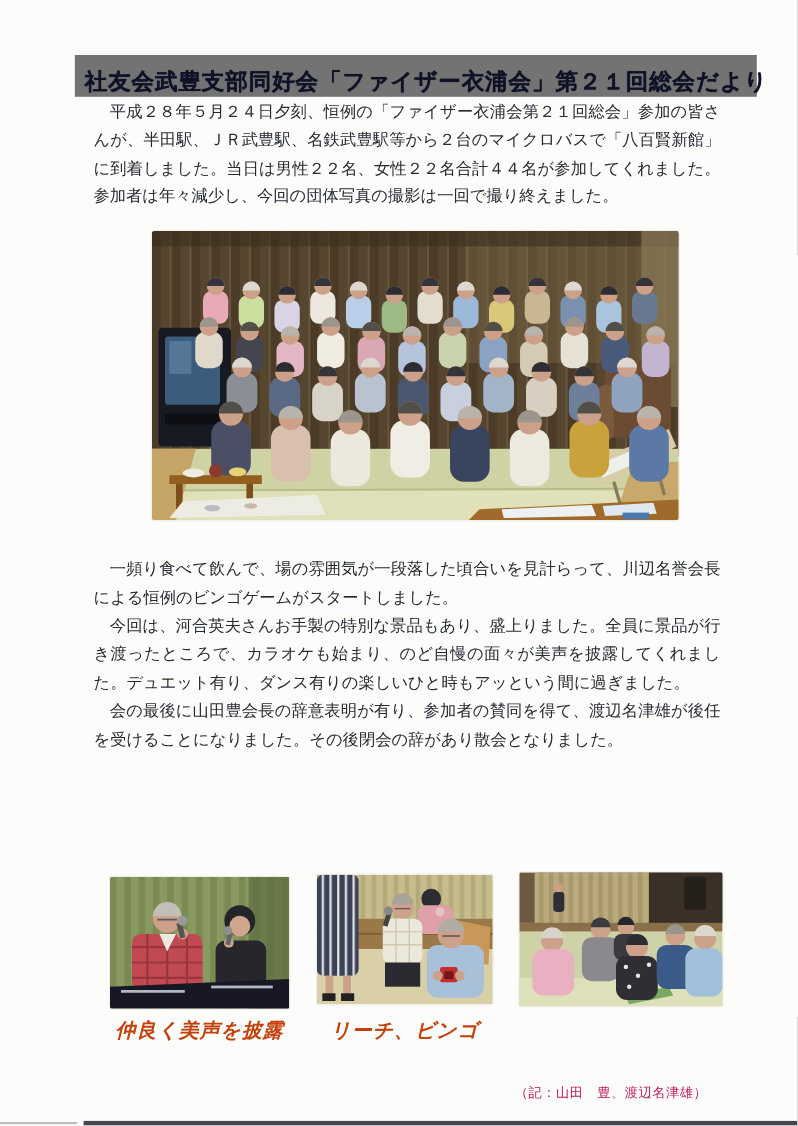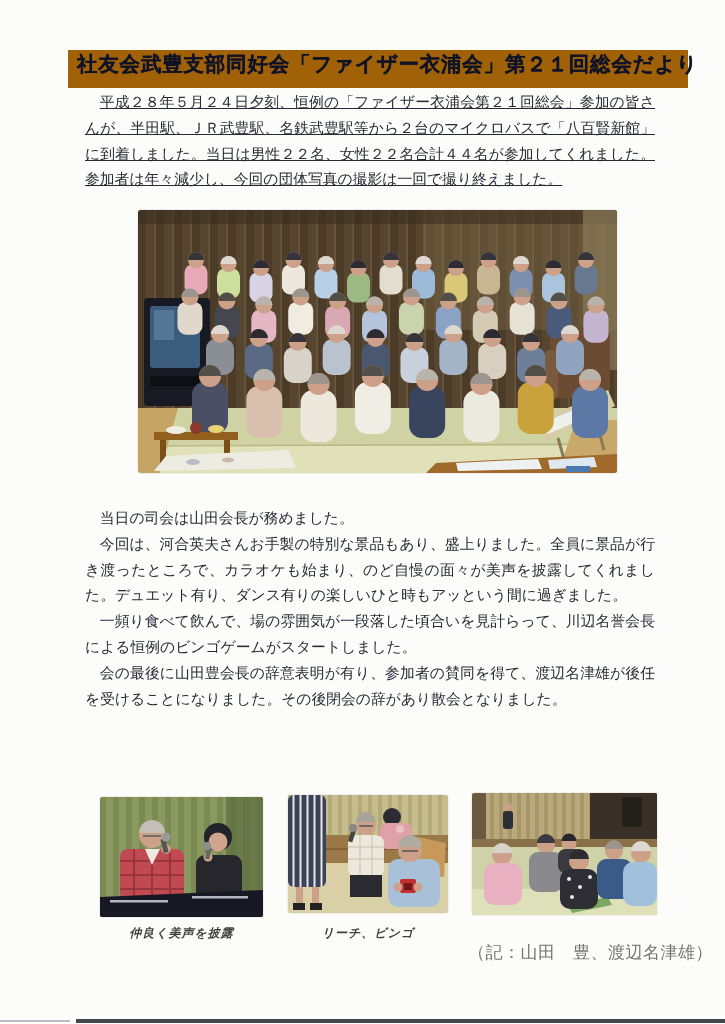--- a/index.html
+++ b/index.html
@@ -1,45 +1,45 @@
 <!DOCTYPE html>
 <html lang="ja"><head>
 <meta charset="utf-8">
 <style>
   html,body{margin:0;padding:0;}
   body{background:#9a9a9a;font-family:"Liberation Serif","DejaVu Serif",serif;}
   .page{position:relative;width:725px;height:1024px;background:#fcfcfa;overflow:hidden;}
 
   
-  .title-band{position:absolute;left:68px;top:50px;width:620px;height:38px;background:#a16207;display:flex;align-items:flex-start;}
+  .title-band{position:absolute;left:68px;top:50px;width:620px;height:38px;background:#737373;display:flex;align-items:flex-end;}
   .title{font-size:20.5px;font-weight:700;color:#0f1226;letter-spacing:0.8px;padding-left:9px;white-space:nowrap;
          text-shadow:0 0 0.7px #0f1226;}
 
   
   .para{margin:0;text-indent:1em;text-align:justify;font-size:14.8px;line-height:25.8px;color:#262a33;}
-  .intro{position:absolute;left:85px;top:90px;width:570px;text-decoration:underline;}
+  .intro{position:absolute;left:85px;top:90px;width:570px;}
   .body-text{position:absolute;left:85px;top:506px;width:570px;}
 
   
   figure{margin:0;}
   .main-photo{position:absolute;left:138px;top:210px;width:479px;height:263px;border-radius:3px;overflow:hidden;
               box-shadow:0 0 0 1px rgba(0,0,0,.06);}
   .snap{position:absolute;border-radius:2px;overflow:hidden;box-shadow:0 0 0 1px rgba(0,0,0,.05);}
   .snap1{left:100px;top:797px;width:163px;height:120px;}
   .snap2{left:288px;top:795px;width:160px;height:118px;}
   .snap3{left:472px;top:793px;width:185px;height:122px;}
   .snap svg,.main-photo svg{display:block;}
 
   
   .caption{position:absolute;font-family:"DejaVu Sans",sans-serif;font-style:italic;font-weight:700;
-           color:#404040;font-size:12px;letter-spacing:1px;text-align:center;}
+           color:#c2410c;font-size:18px;letter-spacing:1px;text-align:center;}
   .cap1{left:100px;top:925px;width:163px;}
   .cap2{left:288px;top:925px;width:160px;}
   .cap3{left:472px;top:925px;width:185px;}
-  .credit{position:absolute;left:468px;top:941px;font-size:17px;color:#737373;letter-spacing:0.5px;}
+  .credit{position:absolute;left:468px;top:985px;font-size:12px;color:#be185d;letter-spacing:0.5px;}
 
   
   .scan-line{position:absolute;left:76px;bottom:1px;width:649px;height:4px;background:#46464e;}
   .scan-line::before{content:"";position:absolute;left:-76px;top:1px;width:70px;height:2px;background:#bdbdc1;}
 </style>
 </head>
 <body>
 
 <div class="page">
 
@@ -225,23 +225,22 @@
       <ellipse cx="90" cy="250" rx="6" ry="2.5" fill="#c8b8a8"></ellipse>
 
       <polygon points="298,253 479,244 479,263 288,263" fill="#a06a2a"></polygon>
       <polygon points="318,253 400,249 404,259 320,261" fill="#eef1f2"></polygon>
       <polygon points="410,250 456,247 459,257 412,259" fill="#dfe8f0"></polygon>
       <rect x="428" y="256" width="24" height="6" fill="#4a7ab0"></rect>
     </svg>
   </figure>
 
   <div class="body-text">
-    <p class="para">当日の司会は山田会長が務めました。</p>
+    <p class="para">一頻り食べて飲んで、場の雰囲気が一段落した頃合いを見計らって、川辺名誉会長による恒例のビンゴゲームがスタートしました。</p>
     <p class="para">今回は、河合英夫さんお手製の特別な景品もあり、盛上りました。全員に景品が行き渡ったところで、カラオケも始まり、のど自慢の面々が美声を披露してくれました。デュエット有り、ダンス有りの楽しいひと時もアッという間に過ぎました。</p>
-    <p class="para">一頻り食べて飲んで、場の雰囲気が一段落した頃合いを見計らって、川辺名誉会長による恒例のビンゴゲームがスタートしました。</p>
     <p class="para">会の最後に山田豊会長の辞意表明が有り、参加者の賛同を得て、渡辺名津雄が後任を受けることになりました。その後閉会の辞があり散会となりました。</p>
   </div>
 
   <figure class="snap snap1">
     <svg viewBox="0 0 163 120" width="163" height="120">
       <defs>
         <pattern id="curt1" width="13" height="10" patternUnits="userSpaceOnUse">
           <rect width="13" height="10" fill="#8a9960"></rect>
           <rect width="6" height="10" fill="#7b8a52"></rect>
         </pattern>

